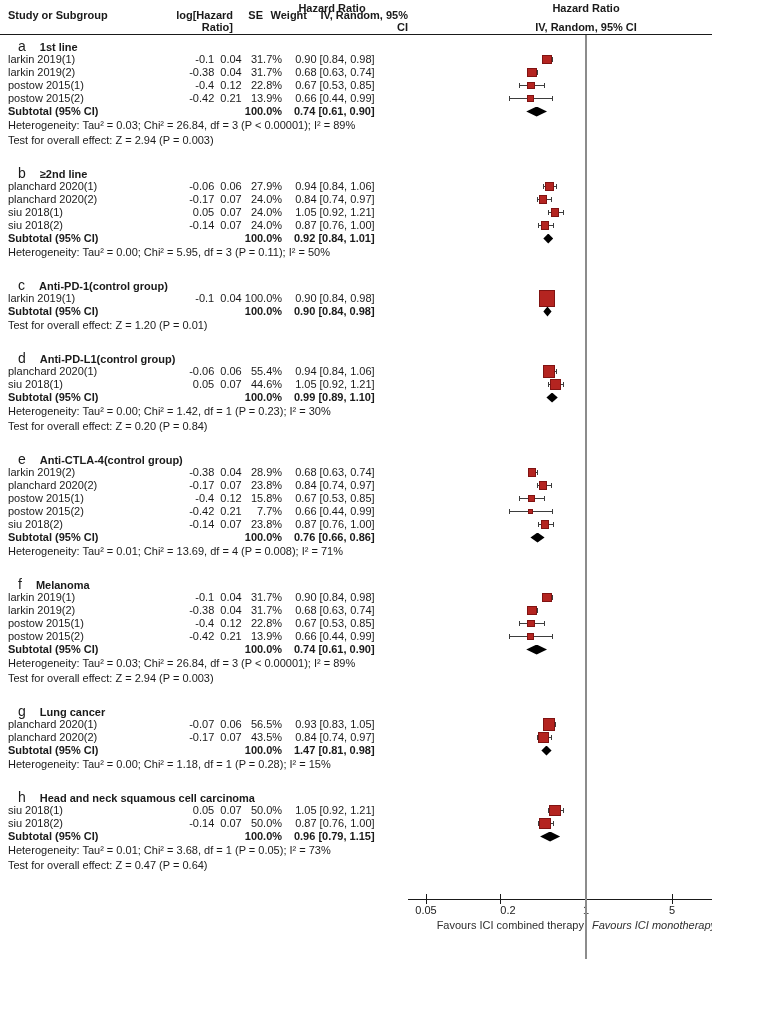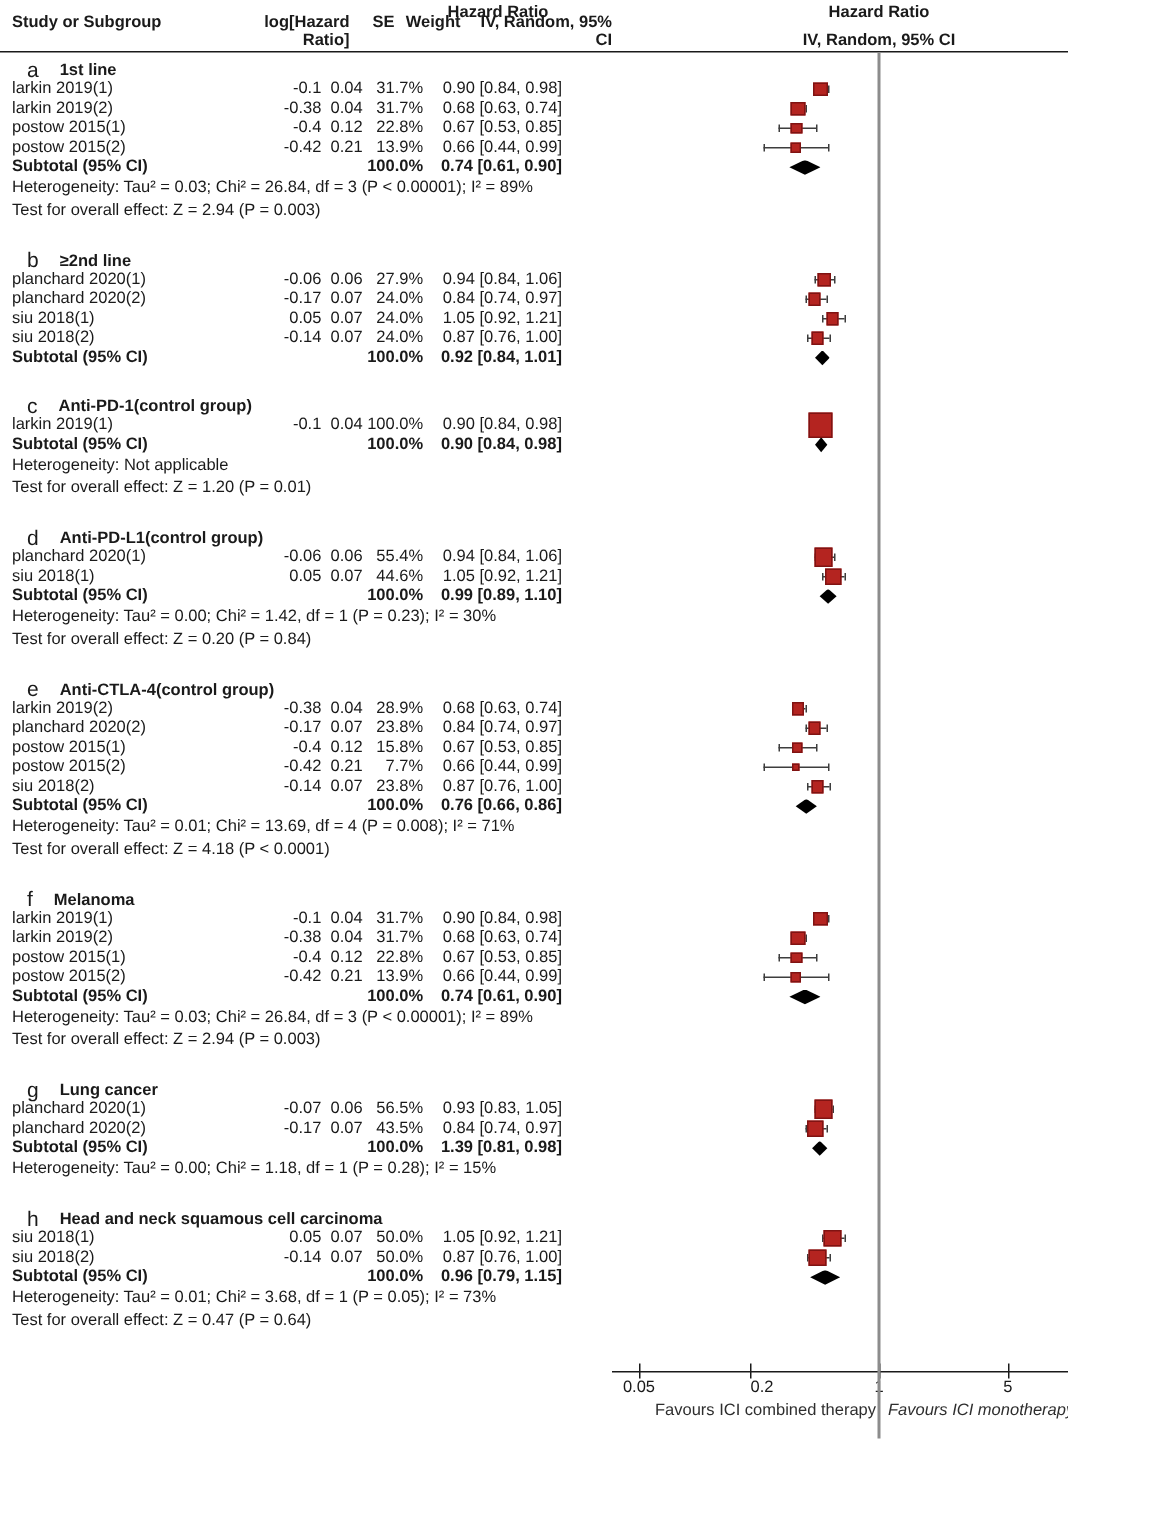--- a/index.html
+++ b/index.html
@@ -193,20 +193,21 @@
         <div class="row subtotal">
           <span class="c-study">Subtotal (95% CI)</span>
           <span class="c-loghr"></span>
           <span class="c-se"></span>
           <span class="c-w">100.0%</span>
           <span class="c-ci">0.92 [0.84, 1.01]</span>
           <span class="plot">
             <span class="diamond" style="left: 168.688px; width: 9.84353px; height: 10px; top: 1.5px; background: rgb(0, 0, 0);"></span>
           </span>
         </div>
+        <div class="note"><span>Heterogeneity: Tau² = 0.00; Chi² = 5.95, df = 3 (P = 0.11); I² = 50%</span></div>
       </div>
       <div class="section">
         <div class="sec-head">
           <span class="sec-letter">c</span>
           <span class="sec-title">Anti-PD-1(control group)</span>
         </div>
         <div class="row">
           <span class="c-study">larkin 2019(1)</span>
           <span class="c-loghr">-0.1</span>
           <span class="c-se">0.04</span>
@@ -222,21 +223,20 @@
         <div class="row subtotal">
           <span class="c-study">Subtotal (95% CI)</span>
           <span class="c-loghr"></span>
           <span class="c-se"></span>
           <span class="c-w">100.0%</span>
           <span class="c-ci">0.90 [0.84, 0.98]</span>
           <span class="plot">
             <span class="diamond" style="left: 168.688px; width: 8.23308px; height: 10px; top: 1.5px; background: rgb(0, 0, 0);"></span>
           </span>
         </div>
-        <div class="note"><span>Heterogeneity: Not applicable</span></div>
         <div class="note"><span>Test for overall effect: Z = 1.20 (P = 0.01)</span></div>
       </div>
       <div class="section">
         <div class="sec-head">
           <span class="sec-letter">d</span>
           <span class="sec-title">Anti-PD-L1(control group)</span>
         </div>
         <div class="row">
           <span class="c-study">planchard 2020(1)</span>
           <span class="c-loghr">-0.06</span>
@@ -350,21 +350,20 @@
           <span class="c-study">Subtotal (95% CI)</span>
           <span class="c-loghr"></span>
           <span class="c-se"></span>
           <span class="c-w">100.0%</span>
           <span class="c-ci">0.76 [0.66, 0.86]</span>
           <span class="plot">
             <span class="diamond" style="left: 155.808px; width: 14.137px; height: 10px; top: 1.5px; background: rgb(0, 0, 0);"></span>
           </span>
         </div>
         <div class="note"><span>Heterogeneity: Tau² = 0.01; Chi² = 13.69, df = 4 (P = 0.008); I² = 71%</span></div>
-        <div class="note"><span>Test for overall effect: Z = 4.18 (P &lt; 0.0001)</span></div>
       </div>
       <div class="section">
         <div class="sec-head">
           <span class="sec-letter">f</span>
           <span class="sec-title">Melanoma</span>
         </div>
         <div class="row">
           <span class="c-study">larkin 2019(1)</span>
           <span class="c-loghr">-0.1</span>
           <span class="c-se">0.04</span>
@@ -458,21 +457,21 @@
             <span class="cap" style="left: 161.918px;"></span>
             <span class="cap" style="left: 176.373px;"></span>
             <span class="sq" style="height: 10.8825px; width: 10.8825px; left: 163.247px; top: 1.05875px; background: rgb(180, 36, 32); border: 1px solid rgb(128, 19, 18);"></span>
           </span>
         </div>
         <div class="row subtotal">
           <span class="c-study">Subtotal (95% CI)</span>
           <span class="c-loghr"></span>
           <span class="c-se"></span>
           <span class="c-w">100.0%</span>
-          <span class="c-ci">1.39 [0.81, 0.98]</span>
+          <span class="c-ci">1.47 [0.81, 0.98]</span>
           <span class="plot">
             <span class="diamond" style="left: 166.746px; width: 10.1755px; height: 10px; top: 1.5px; background: rgb(0, 0, 0);"></span>
           </span>
         </div>
         <div class="note"><span>Heterogeneity: Tau² = 0.00; Chi² = 1.18, df = 1 (P = 0.28); I² = 15%</span></div>
       </div>
       <div class="section">
         <div class="sec-head">
           <span class="sec-letter">h</span>
           <span class="sec-title">Head and neck squamous cell carcinoma</span>

